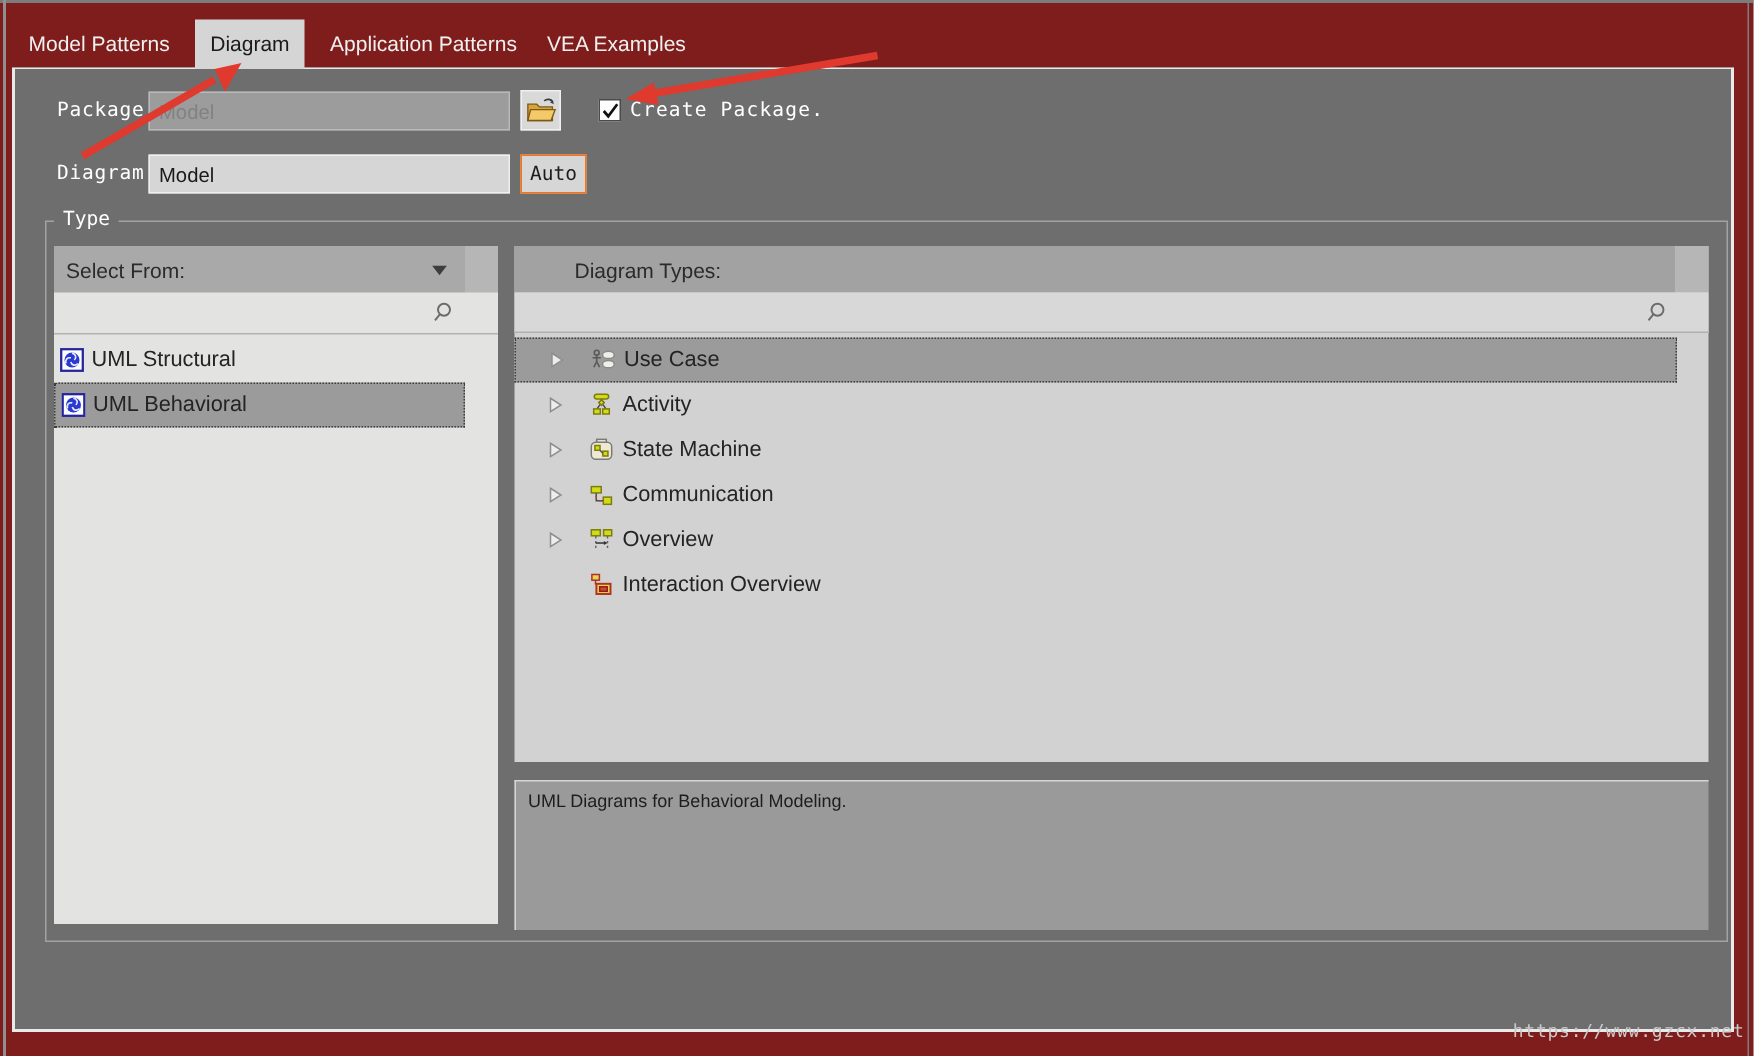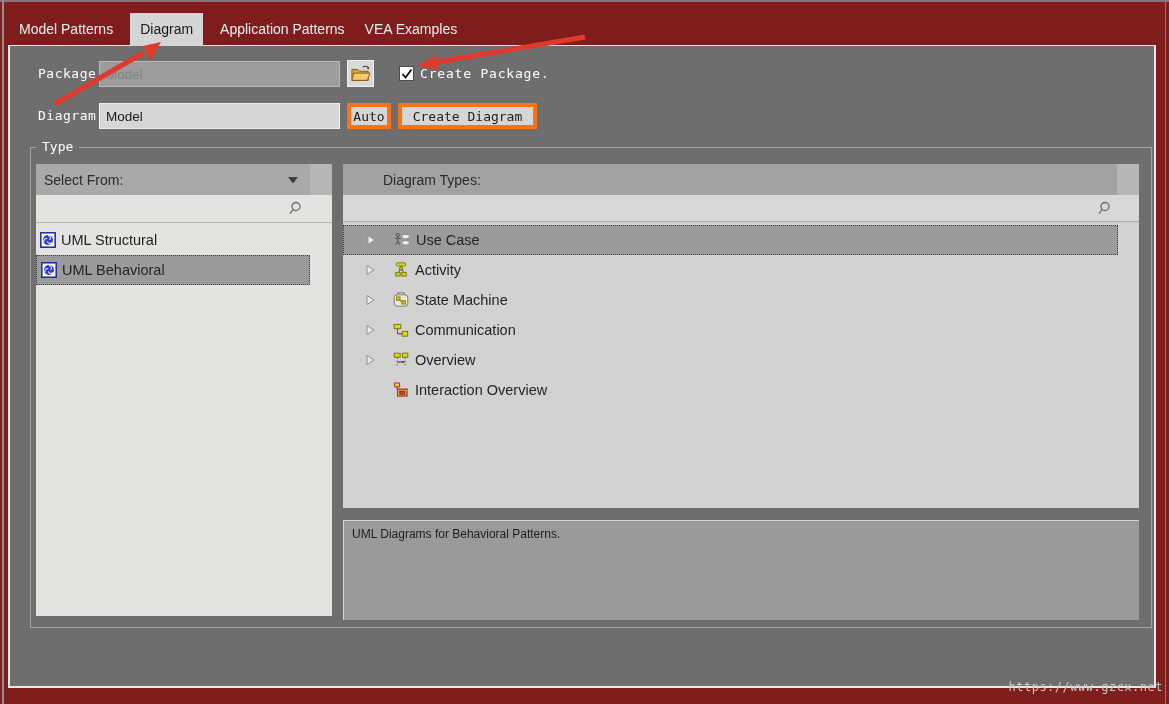--- a/index.html
+++ b/index.html
@@ -19,21 +19,21 @@
           background:#6e6e6e;border:2px solid #e9e9e9;border-top-width:1px;z-index:1;}
 
   
   .mono{font-family:"DejaVu Sans Mono",monospace;}
   .form-label{position:absolute;color:#ffffff;font-size:13px;letter-spacing:.5px;z-index:5;}
   .txt-input{position:absolute;box-sizing:border-box;height:26px;border:1px solid #b8b8b8;
              font-family:"Liberation Sans",sans-serif;font-size:13.5px;padding:0 6px;z-index:5;outline:none;}
   .input-pkg{left:99px;top:61px;width:241px;background:#9c9c9c;color:#4c4c4c;}
   .input-pkg::placeholder{color:#828282;opacity:1;}
   .input-diag{left:99px;top:103px;width:241px;background:#d6d6d6;color:#1a1a1a;border-color:#efefef;}
-  .btn{position:absolute;box-sizing:border-box;height:26px;background:#d6d6d6;border:4px solid #f97316;
+  .btn{position:absolute;box-sizing:border-box;height:26px;background:#d6d6d6;border:1px solid #f97316;
        color:#1c1c1c;font-size:13px;display:flex;align-items:center;justify-content:center;
        white-space:nowrap;z-index:5;cursor:default;}
   .folder-btn{position:absolute;left:347px;top:60px;width:27px;height:27px;box-sizing:border-box;
               background:#d9d9d9;border:1px solid #f0f0f0;display:flex;align-items:center;justify-content:center;z-index:5;}
   .checkbox{position:absolute;left:399px;top:66px;width:15px;height:15px;box-sizing:border-box;
             background:#fdfdfd;border:1px solid #4a4a4a;z-index:5;}
   .checkbox svg{display:none;position:absolute;left:1px;top:1px;}
   .checkbox.checked svg{display:block;}
 
   
@@ -112,21 +112,20 @@
   <div class="checkbox checked">
     <svg width="12" height="12" viewBox="0 0 12 12">
       <path d="M1.5 6 L4.5 9.5 L10.5 1.5" fill="none" stroke="#111" stroke-width="1.8"></path>
     </svg>
   </div>
   <div class="form-label mono" style="left:420px;top:66px;letter-spacing:.8px;">Create Package.</div>
 
   <div class="form-label mono" style="left:38px;top:108px;">Diagram</div>
   <input class="txt-input input-diag" type="text" value="Model" style="">
   <button class="btn mono" style="left:347px;top:103px;width:44px;">Auto</button>
-  <button class="btn mono" style="left:398px;top:103px;width:139px;">Create Diagram</button>
 
   <div class="groupbox"></div>
   <div class="groupbox-label mono">Type</div>
 
   <div class="panel panel-left">
     <div class="panel-header">
       <span>Select From:</span>
       <svg class="dd-arrow" width="10" height="7" viewBox="0 0 10 7">
         <path d="M0 0 H10 L5 6.5 Z" fill="#3d3d3d"></path>
       </svg>
@@ -284,21 +283,21 @@
             <rect x="6.8" y="9.2" width="5" height="3" fill="#cf4a32" stroke="#8e1f14"></rect>
           </svg>
         </span>
         <span class="lbl">Interaction Overview</span>
       </div>
 
     </div>
   </div>
 
   <div class="descbox">
-    <div class="txt">UML Diagrams for Behavioral Patterns.</div>
+    <div class="txt">UML Diagrams for Behavioral Modeling.</div>
   </div>
 
   <svg class="arrows" width="1169" height="704" viewBox="0 0 1169 704">
     <g>
       <line x1="55" y1="104" x2="143" y2="53" stroke="#e0392e" stroke-width="5"></line>
       <polygon points="161,42 143,46 150,61" fill="#e0392e"></polygon>
     </g>
     <g>
       <line x1="585" y1="37" x2="437" y2="62" stroke="#e0392e" stroke-width="5"></line>
       <polygon points="417,66 436,55 439,70" fill="#e0392e"></polygon>

